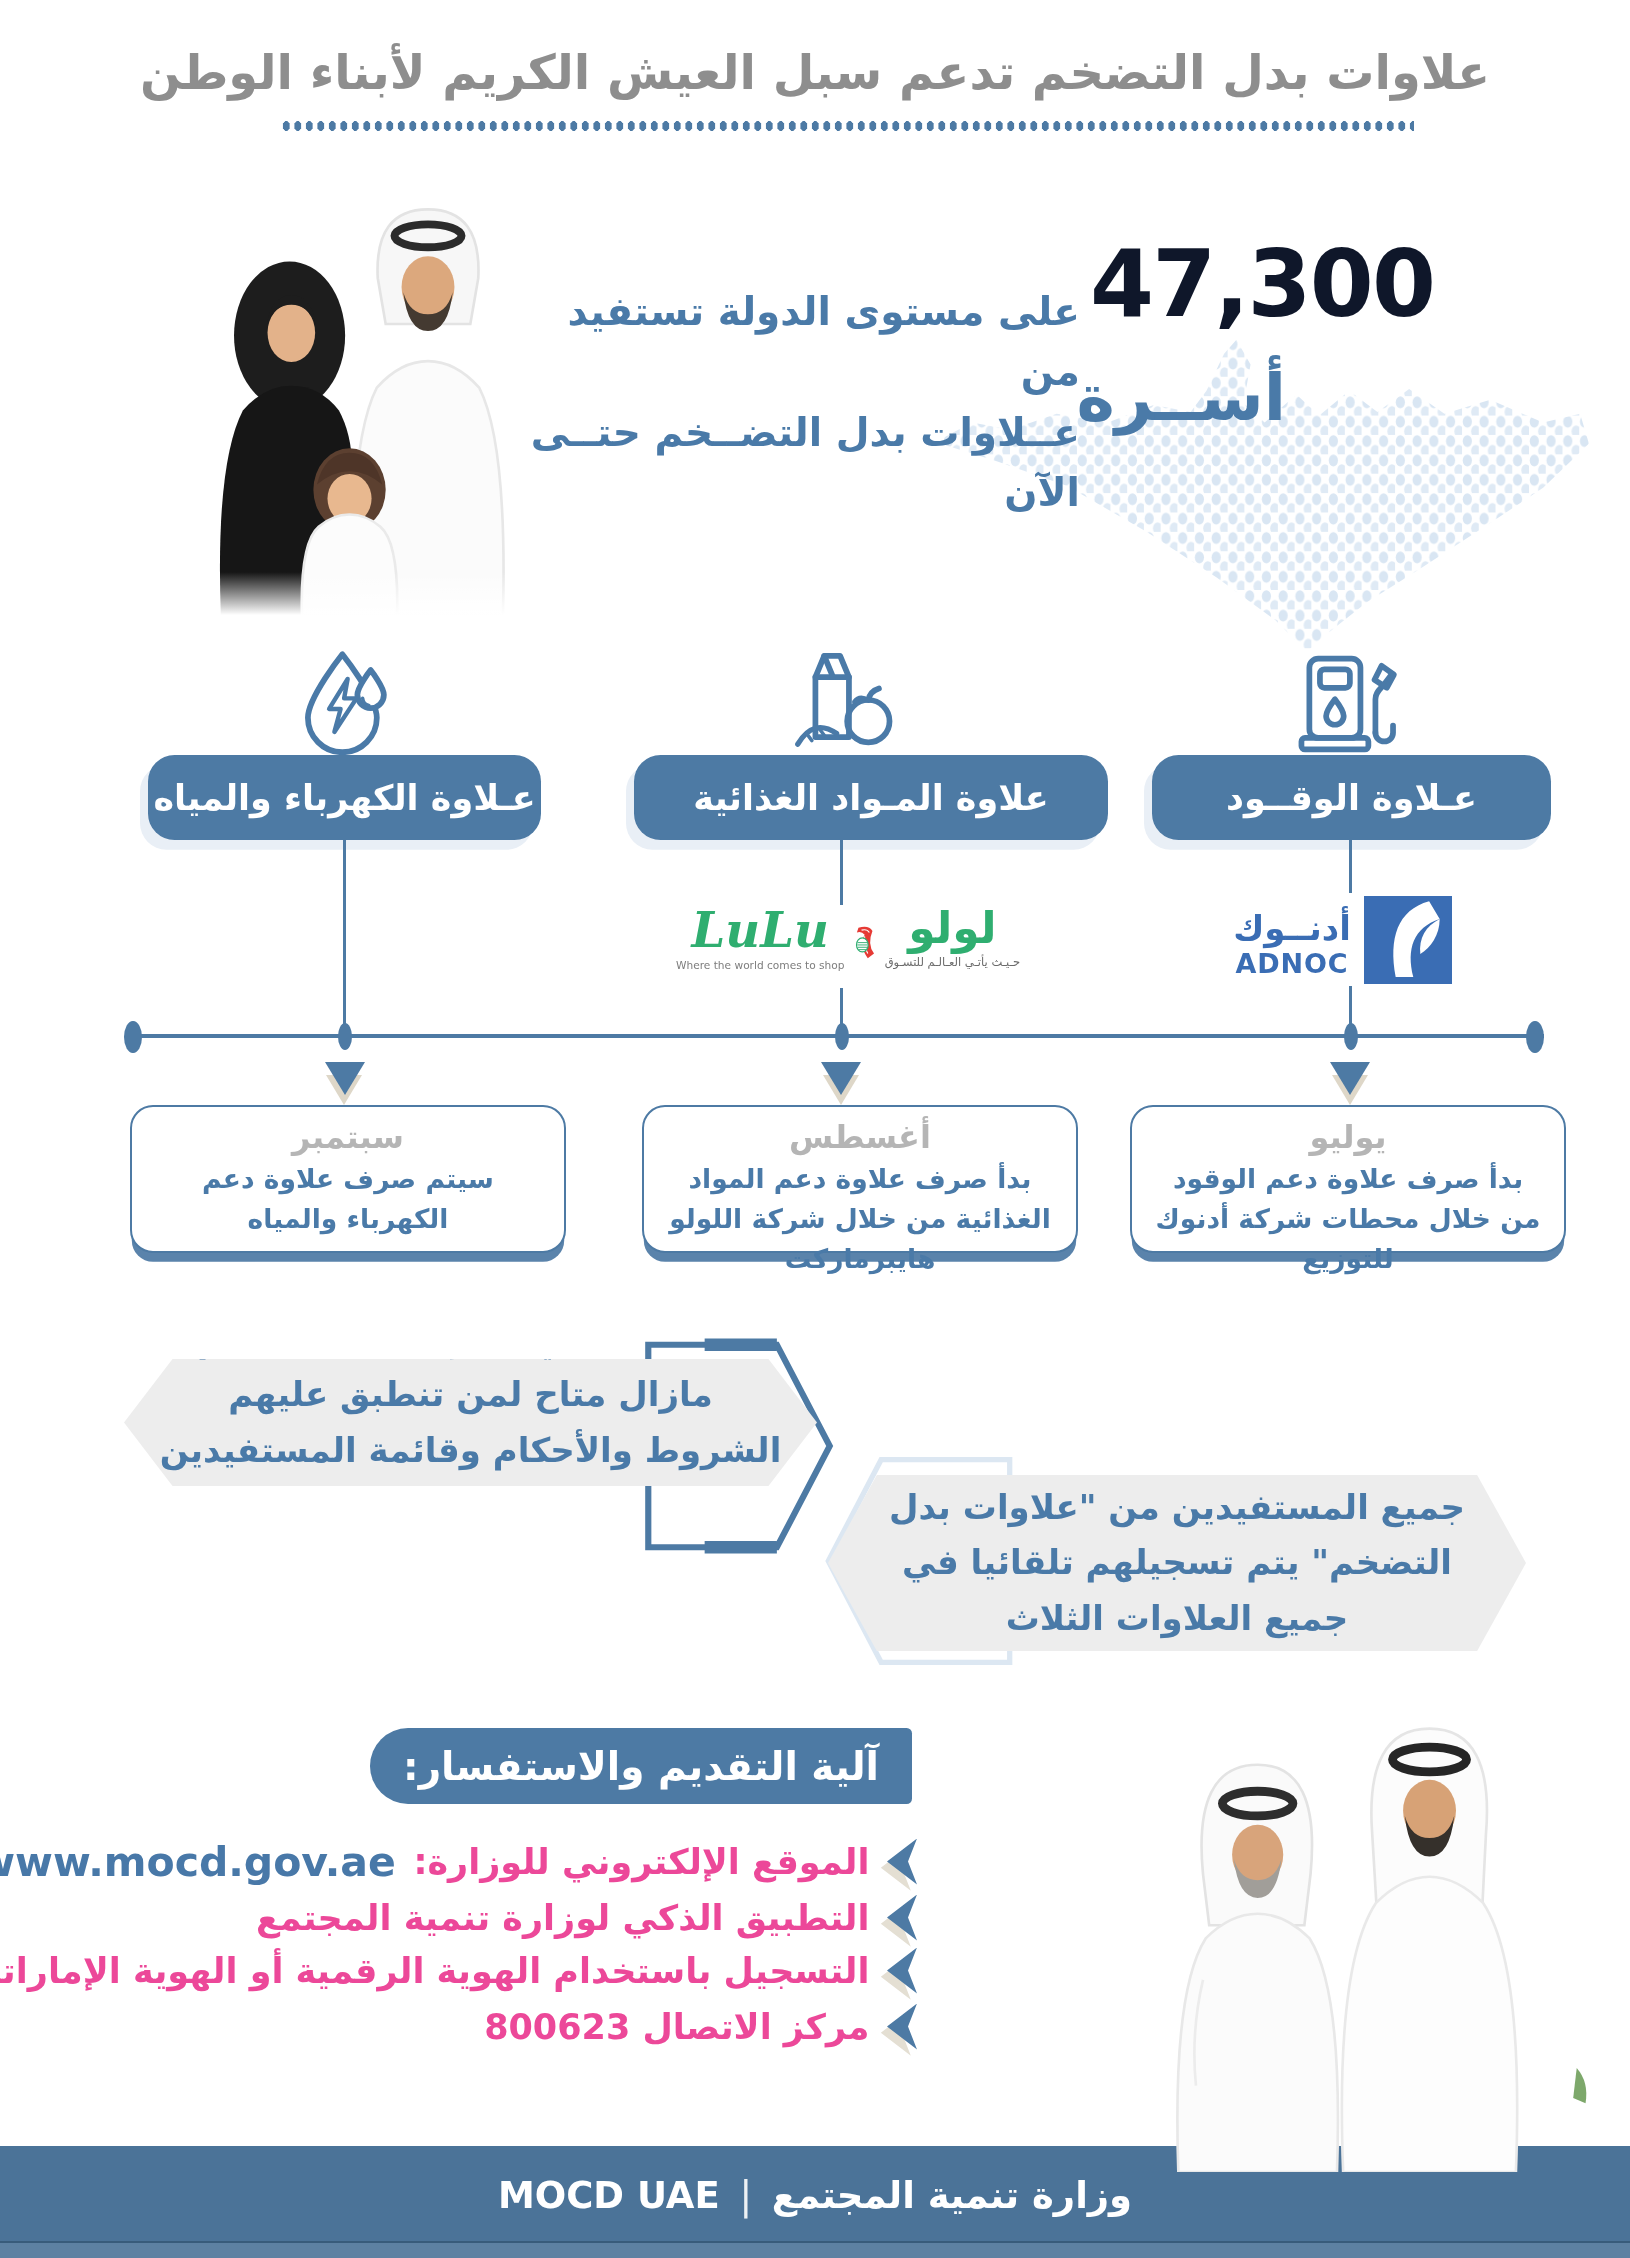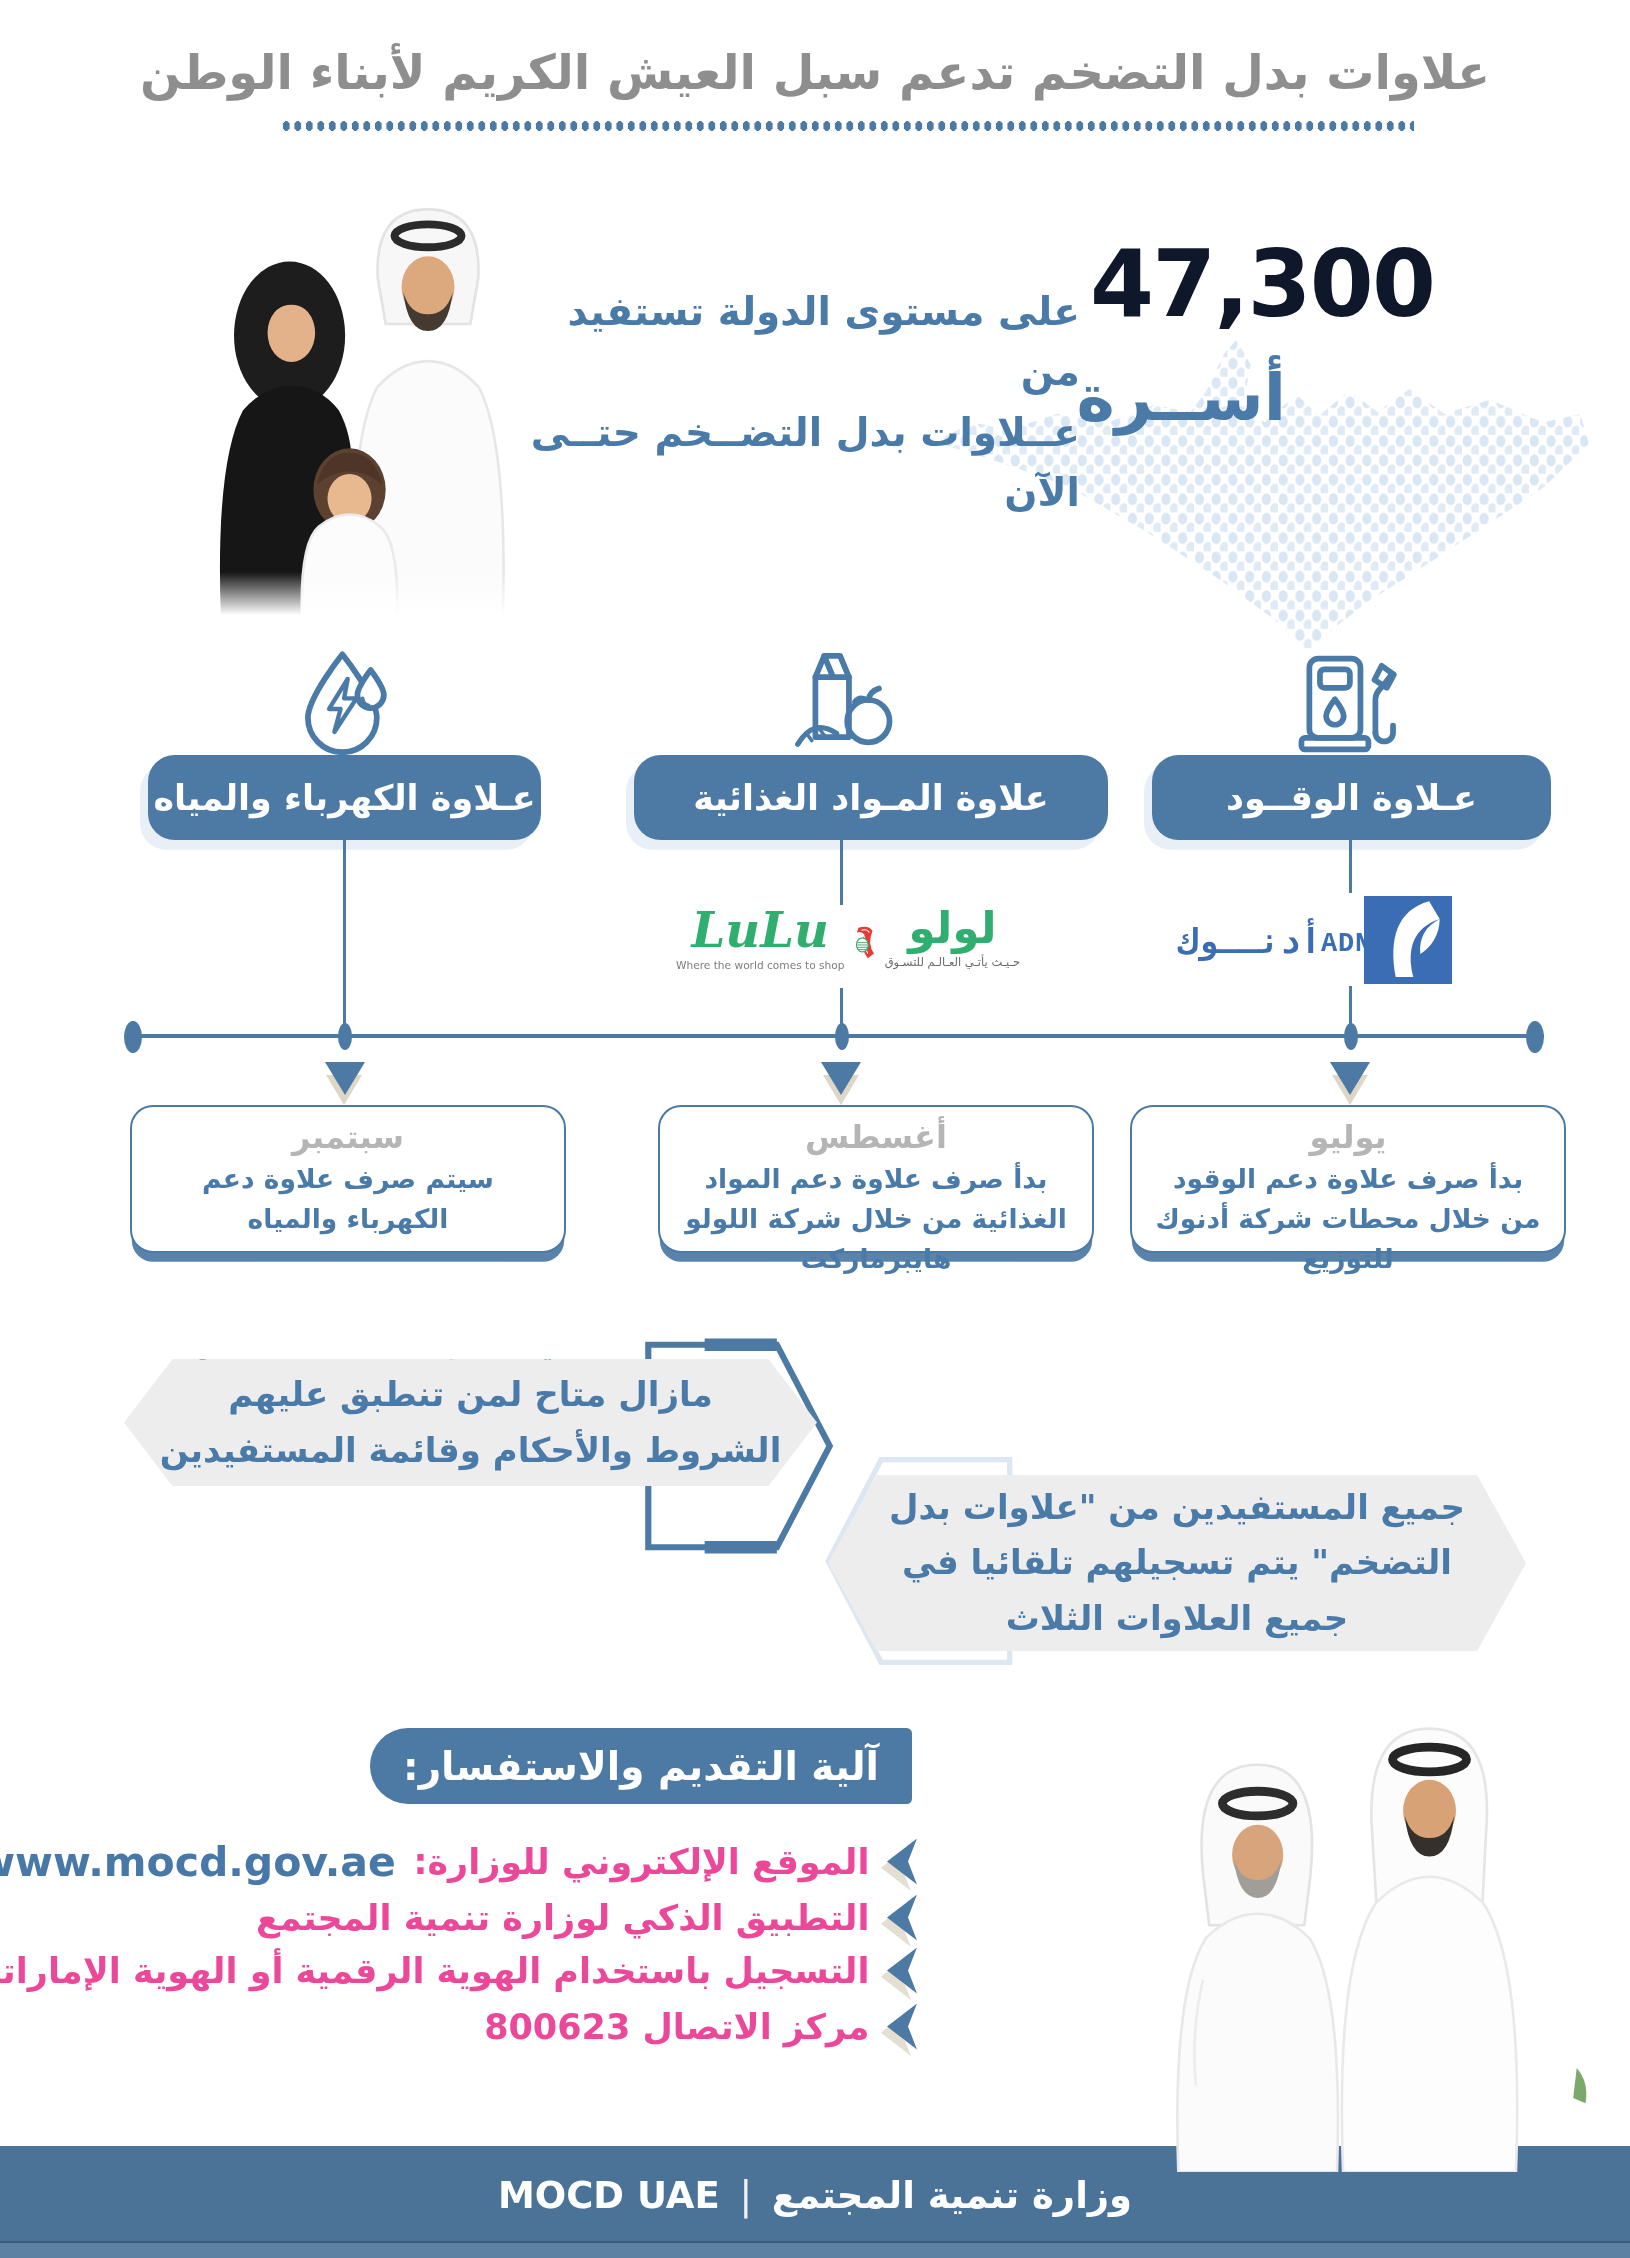--- a/index.html
+++ b/index.html
@@ -43,22 +43,22 @@
     color:#ffffff; font-weight:bold; font-size:35px; display:flex; align-items:center;
     justify-content:center; direction:rtl; box-shadow:-8px 9.7px 0 #e9eff6;
   }
   .pill-elec { left:148px;  width:393px; }
   .pill-food { left:634px;  width:474px; }
   .pill-fuel { left:1152px; width:399px; }
   .vline { position:absolute; width:2.6px; background:#4d7aa4; }
   
   .adnoc { position:absolute; left:1232px; top:895px; width:222px; height:90px;
            display:flex; align-items:center; gap:12.4px; }
-  .adnoc-texts { display:flex; flex-direction:row; align-items:center; justify-content:center;
-                 width:120px; margin-top:9px;font-family:Liberation Mono, monospace; }
+  .adnoc-texts { display:flex; flex-direction:column; align-items:center; justify-content:center;
+                 width:120px; margin-top:9px; }
   .adnoc-ar { font-size:34px; font-weight:bold; color:#3a6db4; direction:rtl; line-height:1.1; }
   .adnoc-en { font-size:27px; font-weight:bold; color:#3a6db4; letter-spacing:0.9px; }
   .adnoc-sq { width:88px; height:88px; }
   .lulu { position:absolute; left:676px; top:905px; width:344px; height:85px;
           display:flex; align-items:flex-start; justify-content:flex-end; gap:8.8px; }
   .lulu-col { display:flex; flex-direction:column; align-items:center; }
   .lulu-script { font-size:48px; font-weight:bold; font-style:italic; color:#2fae70;
                  font-family:"DejaVu Serif", serif; line-height:1.05; }
   .lulu-tag-en { font-size:10.6px; color:#7d7d7d; margin-top:3.5px; white-space:nowrap; }
   .lulu-ar { font-size:44px; font-weight:bold; color:#2fae70; direction:rtl; line-height:1.05; }
@@ -74,21 +74,21 @@
   .tri-echo { position:absolute; top:1075px; width:0; height:0; z-index:0;
          border-left:18.5px solid transparent; border-right:18.5px solid transparent;
          border-top:30px solid #ded7c8; }
   
   .card{
     position:absolute; top:1105px; width:436px; height:148px; background:#ffffff;
     border:2.6px solid #4d7aa4; border-radius:23px; box-shadow:0 10.6px 0 -1.8px #5a83ab;
     text-align:center; direction:rtl;
   }
   .card-sep  { left:130px; }
-  .card-aug  { left:658px; }
+  .card-aug  { left:642px; }
   .card-july { left:1130px; }
   .card-month { margin-top:10.6px; font-size:32px; font-weight:bold; color:#b5b5b5; }
   .card-body  { margin:3.5px auto 0; width:90%; font-size:26.5px; font-weight:bold;
                 color:#4a7aa8; line-height:1.5; }
   
   .hex{
     position:absolute; background:#ededed; z-index:1;
     clip-path:polygon(0 50%, 7% 0, 93% 0, 100% 50%, 93% 100%, 7% 100%);
     display:flex; align-items:center; justify-content:center;
   }

